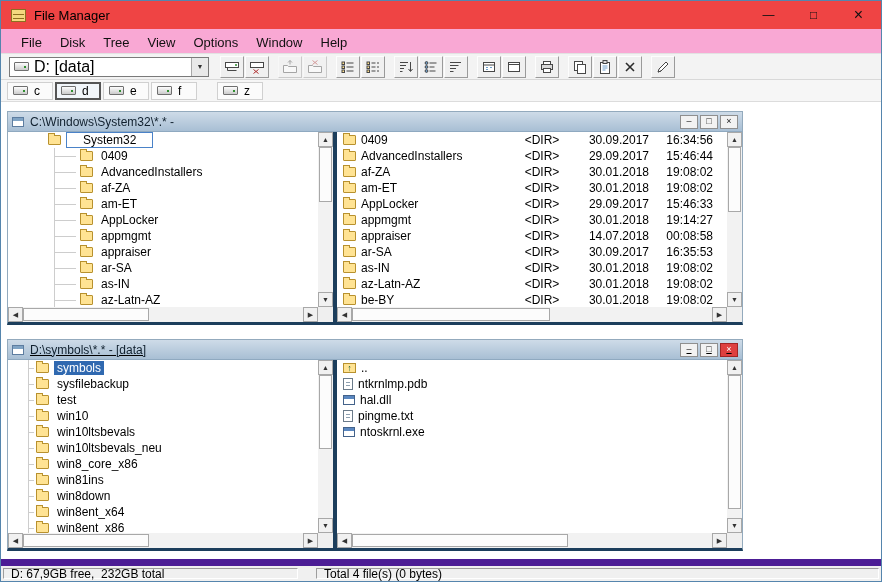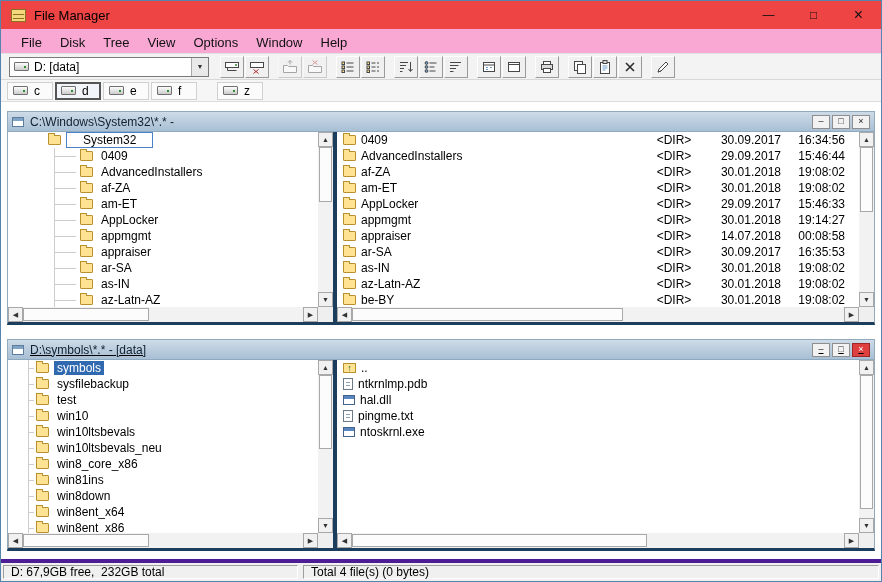--- a/index.html
+++ b/index.html
@@ -19,42 +19,42 @@
 
   
   .menubar{height:24px;flex:0 0 24px;background:#f9a8d4;display:flex;align-items:flex-end;padding-left:11px;font-size:13px;color:#111;}
   .menu-item{padding:3px 9px;}
 
   
   .toolbar{height:27px;flex:0 0 27px;background:#f3f3f3;border-top:1px solid #e2e2e2;border-bottom:1px solid #d8d8d8;
     display:flex;align-items:center;padding:0 8px;}
   .combo{width:200px;height:20px;border:1px solid #7a7a7a;background:#fff;display:flex;align-items:center;margin-right:10px;}
   .combo .ico-drive{margin-left:4px;}
-  .combo-text{flex:1;font-size:12px;margin-left:5px;color:#000;white-space:nowrap;}
+  .combo-text{flex:1;font-size:16px;margin-left:5px;color:#000;white-space:nowrap;}
   .combo-btn{width:17px;height:18px;background:#e9e9e9;border-left:1px solid #a8a8a8;font-size:7px;color:#333;
     display:flex;align-items:center;justify-content:center;}
   .tb-buttons{display:flex;align-items:center;}
   .tb-btn{width:24px;height:22px;margin-left:1px;background:#f0f0f0;border:1px solid;border-color:#fdfdfd #9a9a9a #9a9a9a #fdfdfd;
     display:flex;align-items:center;justify-content:center;padding:0;}
   .tb-btn.disabled{opacity:.45;}
   .tb-ico{display:flex;}
   .tb-gap{width:8px;}
 
   
   .drivebar{height:22px;flex:0 0 22px;background:#f6f6f6;border-bottom:1px solid #dcdcdc;display:flex;align-items:center;padding-left:6px;}
   .drive-btn{width:46px;height:18px;margin-right:2px;display:flex;align-items:center;padding-left:5px;gap:6px;
     background:#fbfbfb;border:1px solid #d0d0d0;font-size:12px;color:#000;}
   .drive-btn.selected{border-color:#555;box-shadow:inset 0 0 0 1px #555;background:#f2f6fa;}
   .drive-btn.gapped{margin-left:18px;}
   .ico-drive{width:15px;height:9px;border:1px solid #6f6f6f;background:linear-gradient(#fdfdfd,#cbcbcb);border-radius:1px;position:relative;flex:0 0 auto;}
   .ico-drive::after{content:"";position:absolute;right:2px;top:3px;width:2px;height:2px;background:#2f8f2f;}
 
   
   .mdi{flex:1;position:relative;background:#ffffff;}
-  .child-window{position:absolute;left:6px;width:868px;background:#7f1d1d;border:1px solid #93aabd;border-bottom:3px solid #1c3e5c;}
+  .child-window{position:absolute;left:6px;width:736px;background:#7f1d1d;border:1px solid #93aabd;border-bottom:3px solid #1c3e5c;}
   #win1{top:9px;height:214px;}
   #win2{top:237px;height:212px;text-decoration:underline;}
   .child-titlebar{height:20px;display:flex;align-items:center;background:linear-gradient(180deg,#cedbe8,#a8bfd4);
     border-bottom:1px solid #8fa9c0;padding:0 4px;}
   .child-icon{width:12px;height:10px;background:#fff;border:1px solid #5d7da0;position:relative;flex:0 0 auto;}
   .child-icon::before{content:"";position:absolute;top:0;left:0;right:0;height:3px;background:#7fa3c4;}
   .title-text{flex:1;font-size:12px;color:#10202e;margin-left:6px;white-space:nowrap;overflow:hidden;}
   .cap-btn{width:18px;height:14px;margin-left:2px;background:#f2f2f2;border:1px solid #8f8f8f;font-size:9px;color:#222;
     display:flex;align-items:center;justify-content:center;line-height:1;}
   #win2 .cap-close{background:#de4040;border-color:#a02525;color:#fff;}
@@ -99,22 +99,22 @@
   .sb-v{position:absolute;top:0;right:0;bottom:15px;width:15px;background:#f2f2f2;display:flex;flex-direction:column;}
   .sb-h{position:absolute;left:0;right:15px;bottom:0;height:15px;background:#f2f2f2;display:flex;}
   .sb-corner{position:absolute;right:0;bottom:0;width:15px;height:15px;background:#efefef;}
   .sb-btn{flex:0 0 15px;width:15px;height:15px;background:#f1f1f1;border:1px solid #a8a8a8;font-size:7px;color:#333;
     display:flex;align-items:center;justify-content:center;}
   .sb-track{flex:1;position:relative;}
   .sb-v .sb-thumb{position:absolute;left:1px;right:1px;background:#fcfcfc;border:1px solid #a8a8a8;}
   .sb-h .sb-thumb{position:absolute;top:1px;bottom:1px;background:#fcfcfc;border:1px solid #a8a8a8;}
 
   
-  .statusbar{height:22px;flex:0 0 22px;background:#f0f0f0;border-top:4px solid #4c1d95;display:flex;align-items:stretch;
-    padding:2px;gap:5px;font-size:12px;color:#000;}
+  .statusbar{height:22px;flex:0 0 22px;background:#f0f0f0;border-top:7px solid #4c1d95;display:flex;align-items:stretch;
+    padding:2px;gap:18px;font-size:12px;color:#000;}
   .status-panel{border:1px solid;border-color:#9d9d9d #ffffff #ffffff #9d9d9d;display:flex;align-items:center;
     padding:0 7px;white-space:pre;}
   .status-panel.p1{width:295px;}
   .status-panel.p2{flex:1;}
 </style>
 </head>
 <body>
 
 <div class="app">
 

